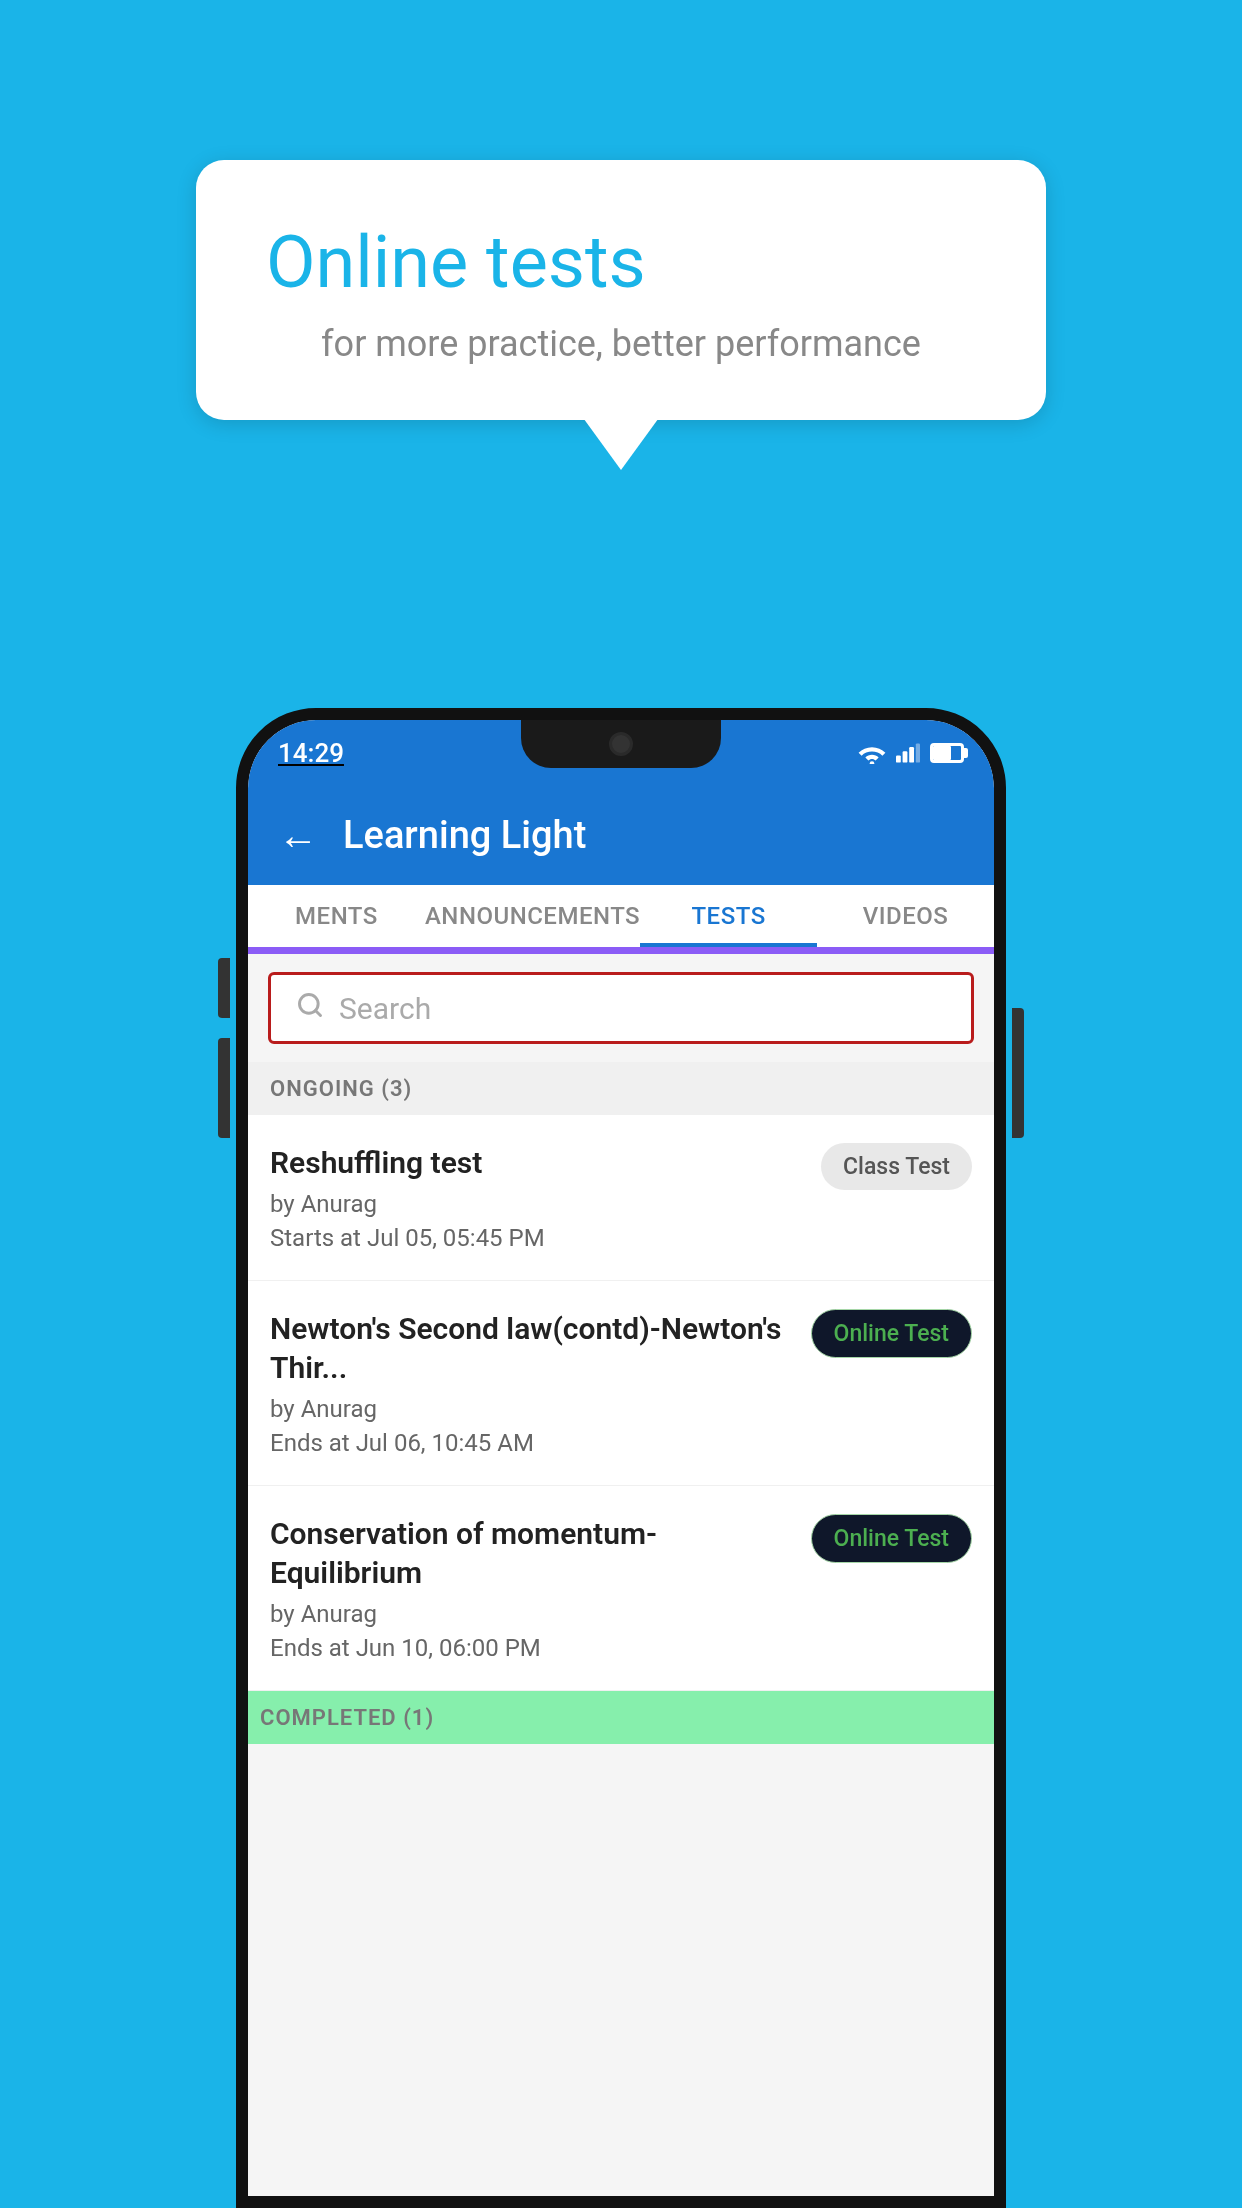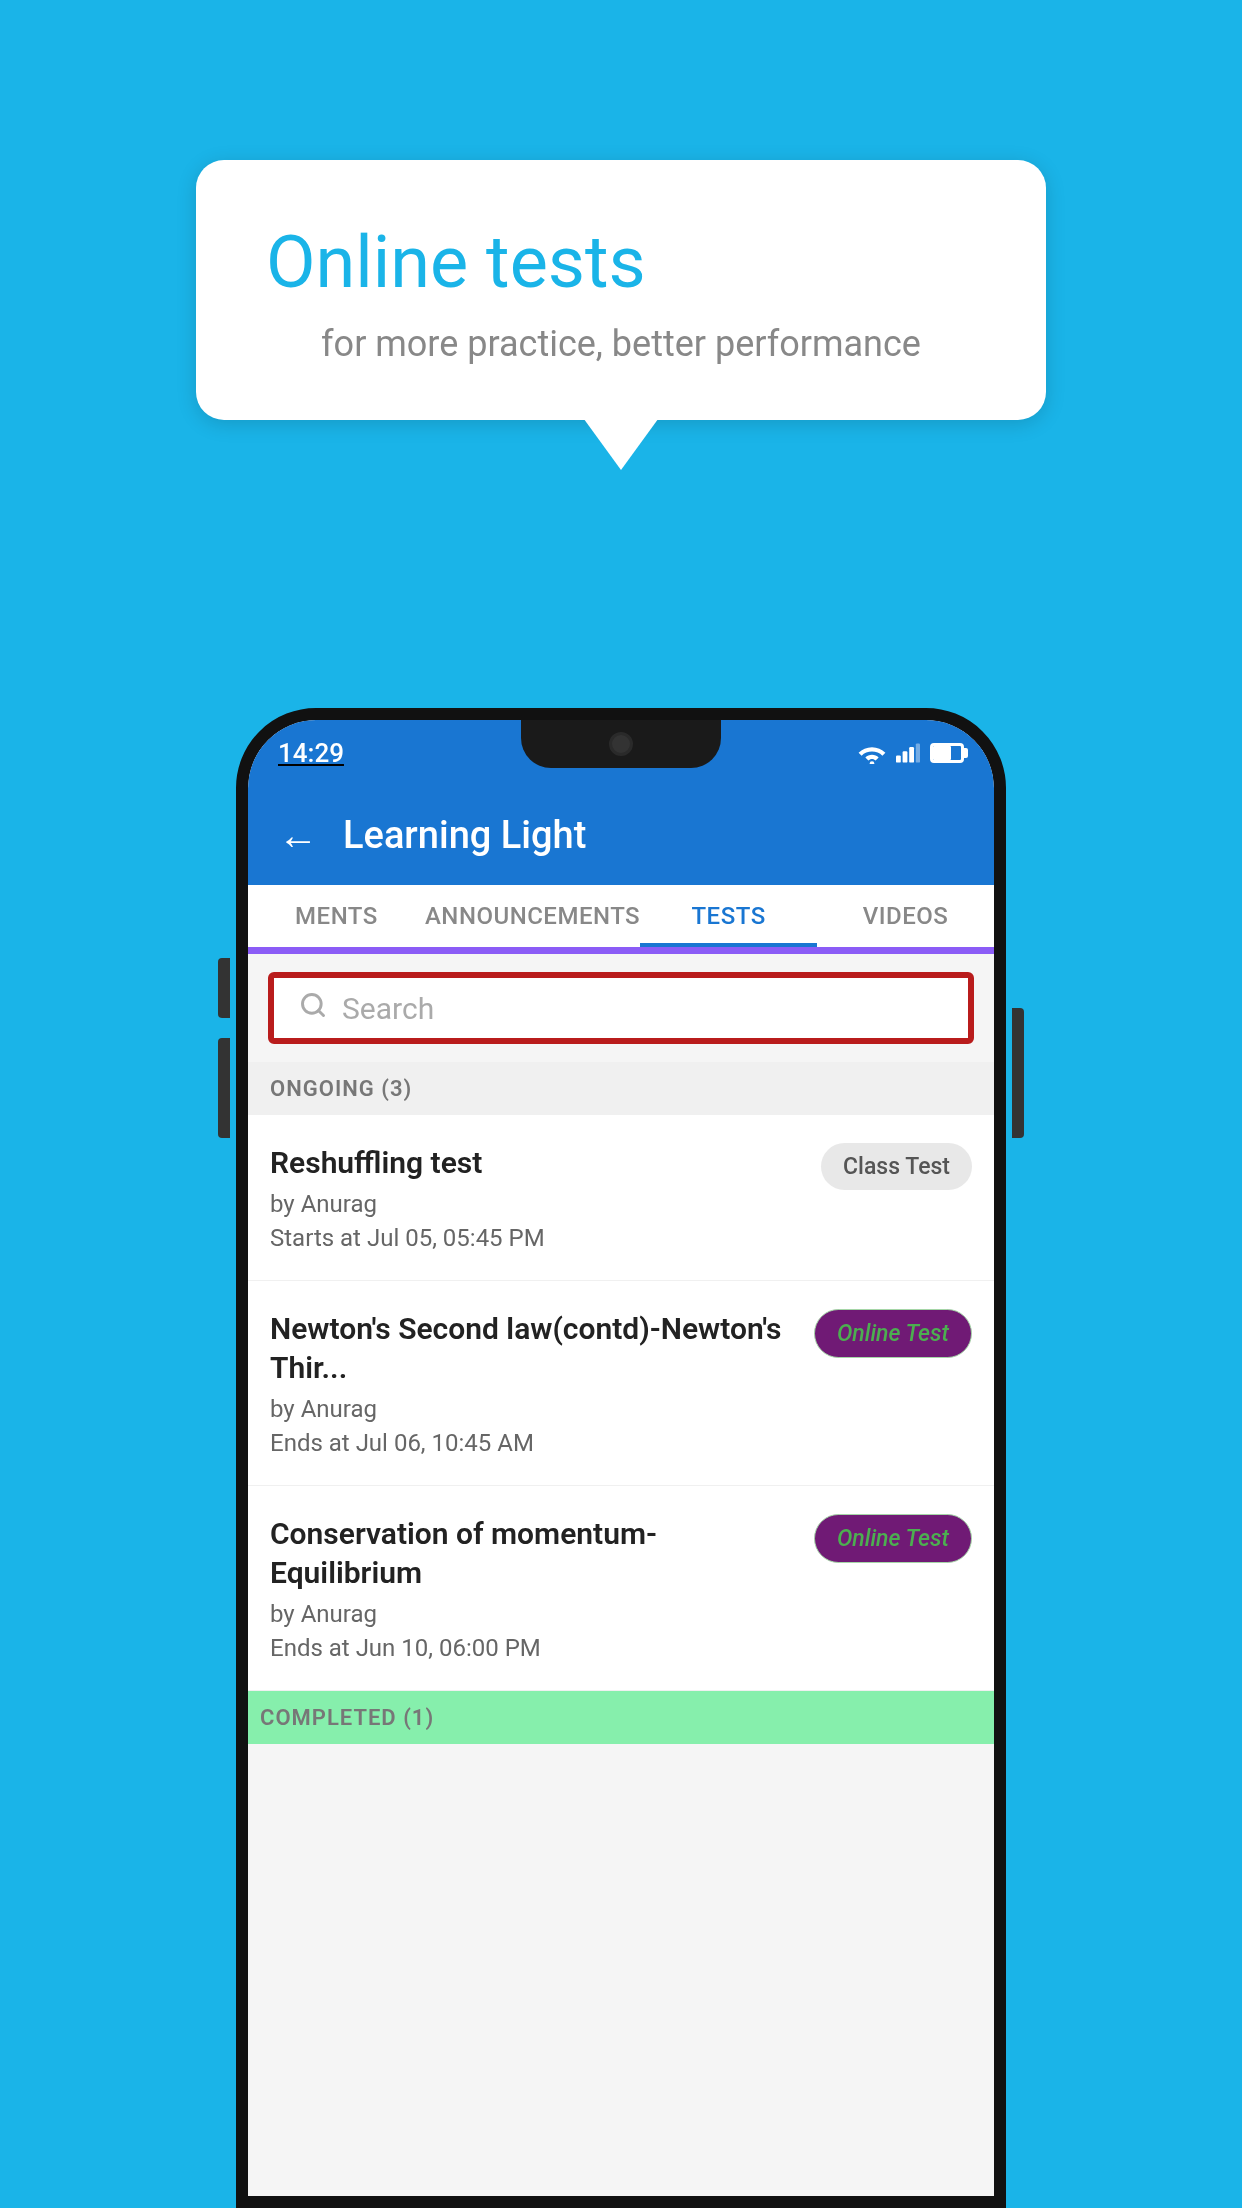--- a/index.html
+++ b/index.html
@@ -244,21 +244,21 @@
     }
 
     .search-box {
       background: white;
       border-radius: 6px;
       height: 72px;
       display: flex;
       align-items: center;
       padding: 0 25px;
       gap: 15px;
-      border: 6px solid #b91c1c;
+      border: 3px solid #b91c1c;
     }
 
     .search-icon-svg {
       color: #aaa;
       font-size: 32px;
     }
 
     .search-placeholder {
       font-size: 30px;
       color: #aaa;
@@ -324,24 +324,23 @@
       text-align: center;
       flex-shrink: 0;
     }
 
     .badge-class {
       background: #e8e8e8;
       color: #555;
     }
 
     .badge-online {
-      background: #701a75;
+      background: #0f172a;
       color: #4caf50;
       border: 1px solid #a5d6a7;
-      font-style: italic;
     }
 
     
     .completed-section {
       background: #86efac;
       padding: 14px 12px;
     }
 
     
     .side-btn-left {

